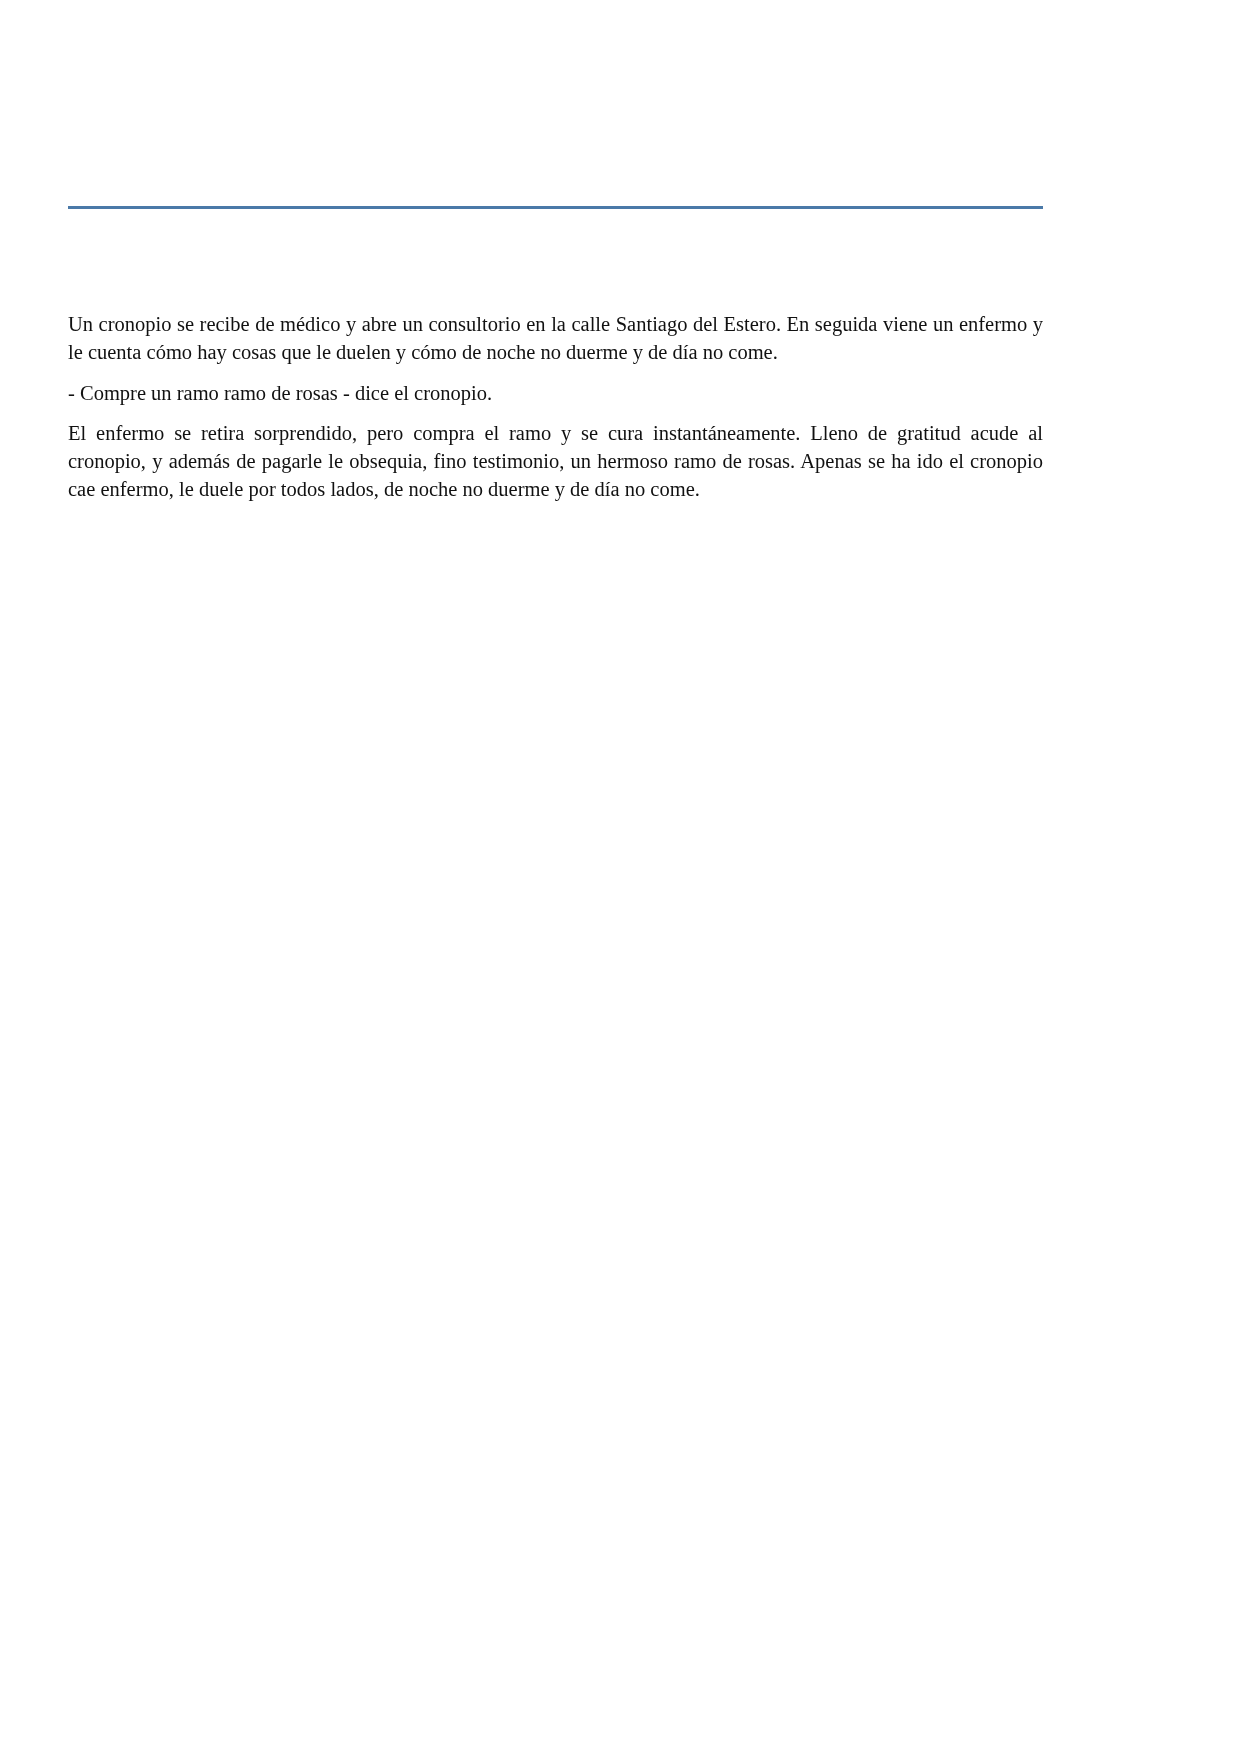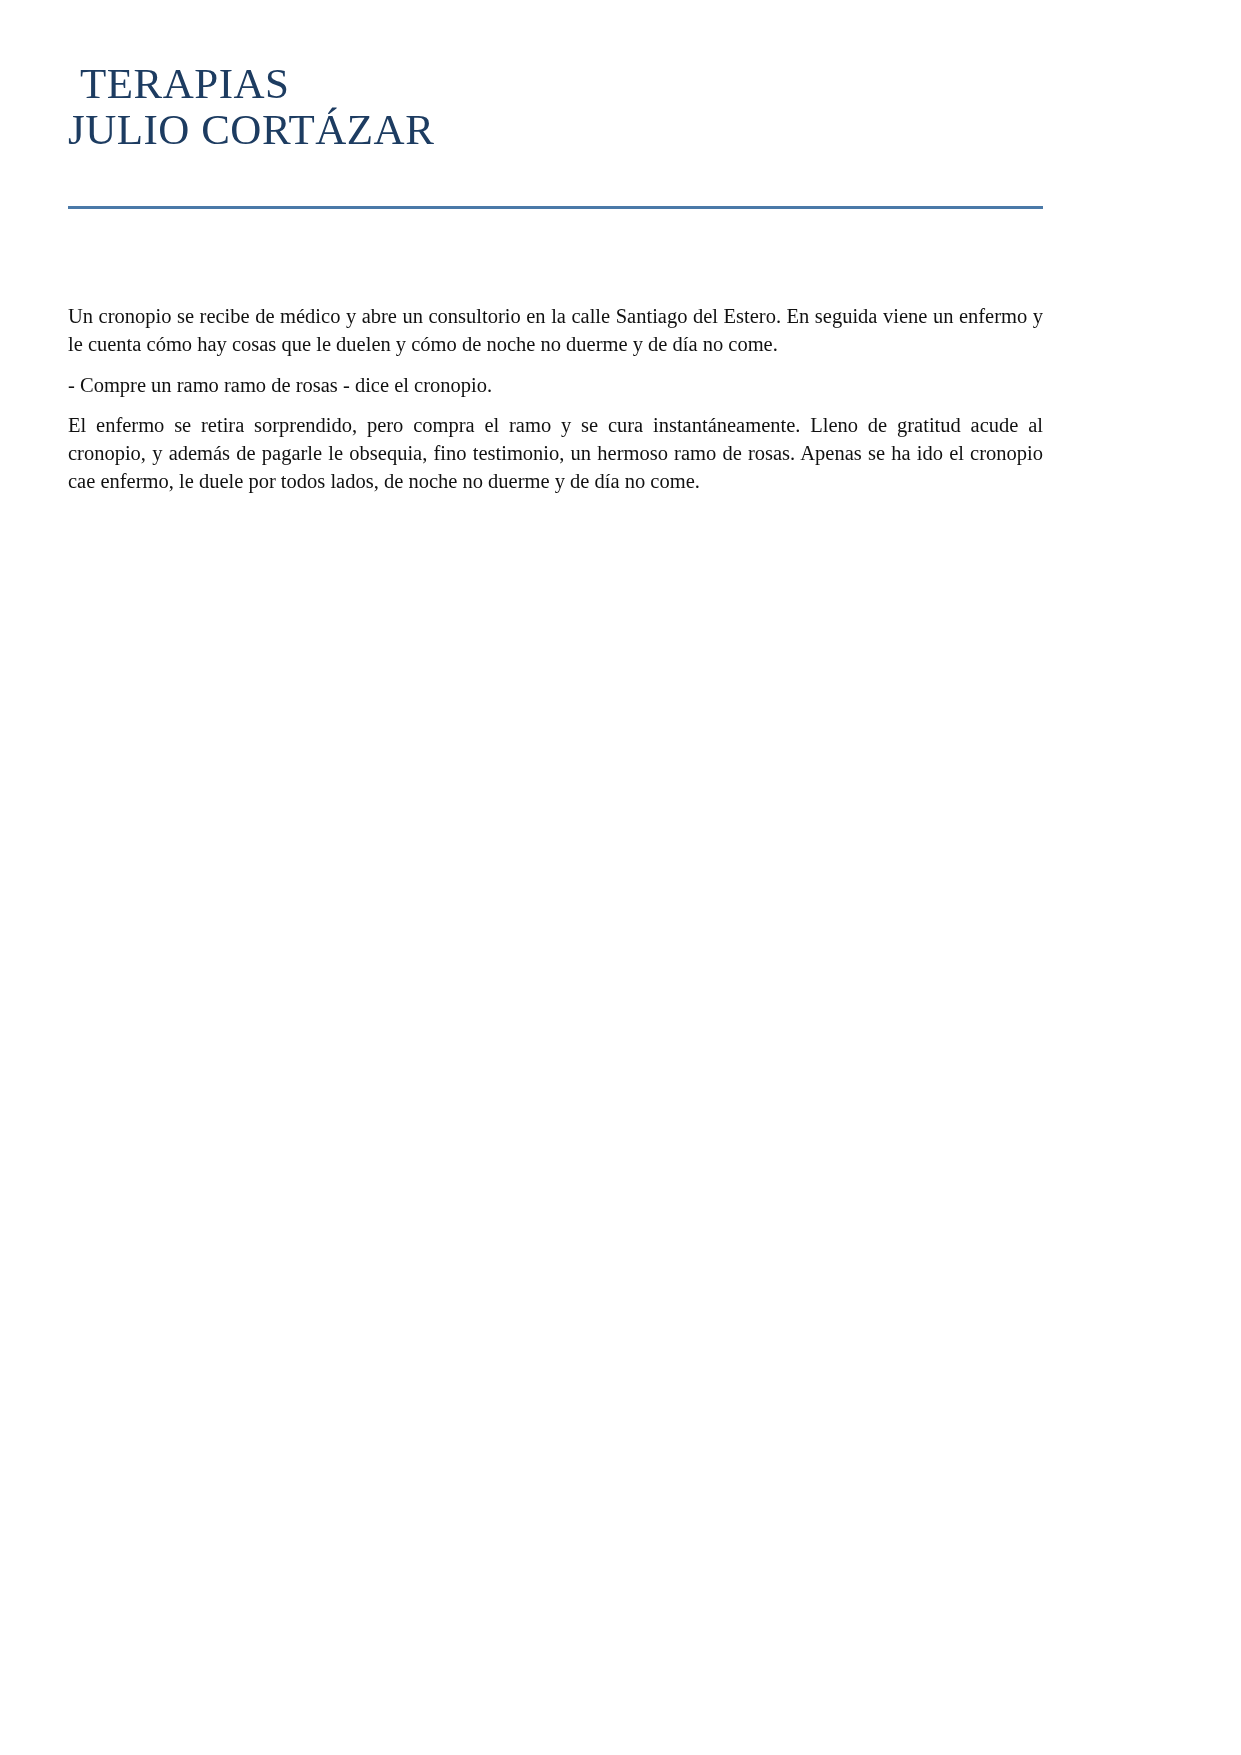--- a/index.html
+++ b/index.html
@@ -79,44 +79,38 @@
     width: 975px;
   }
 
   .para {
     font-family: "Liberation Serif", "DejaVu Serif", serif;
     font-size: 20.5px;
     line-height: 1.38;
     color: #111111;
     text-align: justify;
     text-justify: inter-word;
-    margin: 4px 0 12px 0;
+    margin: 12px 0 12px 0;
     hyphens: none;
   }
 
   .para:last-child {
     margin-bottom: 0;
   }
 
   
   .para.dialogue {
     text-align: left;
   }
 </style>
 </head>
 <body>
 
 <div class="page">
 
-  <header class="doc-header">
-    <h1 class="title-block" style="margin:0;">
-      <span class="title-line work">TERAPIAS</span>
-      <span class="title-line author">JULIO CORTÁZAR</span>
-    </h1>
-  </header>
 
   <div class="header-rule"></div>
 
   <main class="doc-body">
     <p class="para">Un cronopio se recibe de médico y abre un consultorio en la calle Santiago del Estero. En seguida viene un enfermo y le cuenta cómo hay cosas que le duelen y cómo de noche no duerme y de día no come.</p>
 
     <p class="para dialogue">- Compre un ramo ramo de rosas - dice el cronopio.</p>
 
     <p class="para">El enfermo se retira sorprendido, pero compra el ramo y se cura instantáneamente. Lleno de gratitud acude al cronopio, y además de pagarle le obsequia, fino testimonio, un hermoso ramo de rosas. Apenas se ha ido el cronopio cae enfermo, le duele por todos lados, de noche no duerme y de día no come.</p>
   </main>

